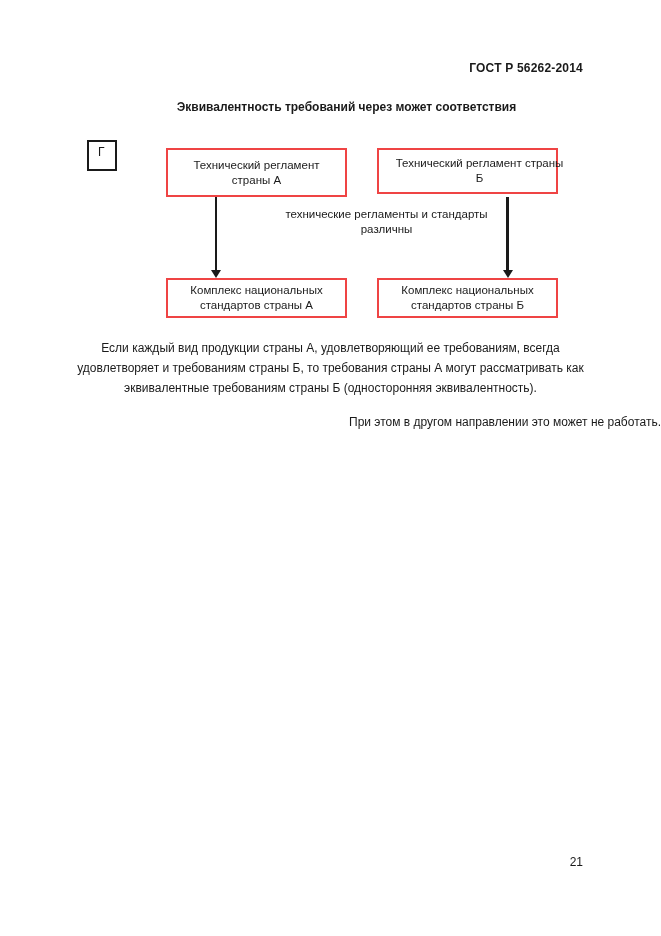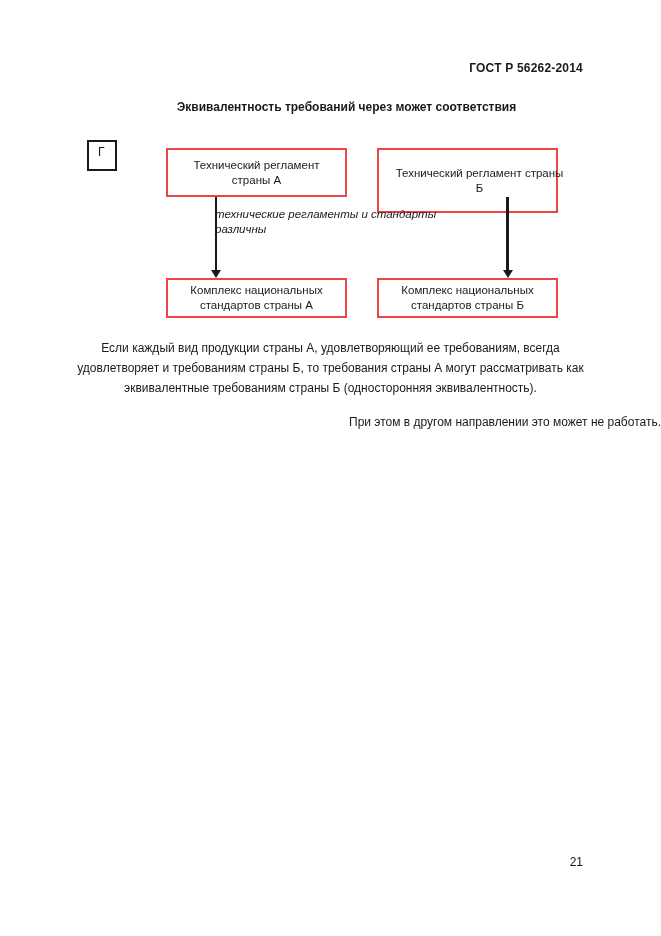--- a/index.html
+++ b/index.html
@@ -36,40 +36,40 @@
     box-sizing: border-box;
     display: flex; flex-direction: column;
     justify-content: center;
     text-align: center;
     font-size: 11.5px; line-height: 15px;
     background: #ffffff;
     align-items: center;
   }
   .node div { white-space: nowrap; }
   .node-tl { left: 166px; top: 148px; width: 181px; height: 49px; }
-  .node-tr { left: 377px; top: 148px; width: 181px; height: 65px; padding-left: 24px; }
+  .node-tr { left: 377px; top: 148px; width: 181px; height: 46px; padding-left: 24px; }
   .node-bl { left: 166px; top: 278px; width: 181px; height: 40px; }
   .node-br { left: 377px; top: 278px; width: 181px; height: 40px; }
 
   .arrow-line { background: #1a1a1a; }
   .arrow-line-left  { left: 215px; top: 197px; width: 2px; height: 74px; }
   .arrow-line-right { left: 506px; top: 197px; width: 3px; height: 74px; }
   .arrow-head {
     width: 0; height: 0;
     border-left: 5px solid transparent;
     border-right: 5px solid transparent;
     border-top: 8px solid #1a1a1a;
   }
   .arrow-head-left  { left: 211px; top: 270px; }
   .arrow-head-right { left: 503px; top: 270px; }
 
   .edge-label {
     left: 215px; top: 207px; width: 343px;
-    text-align: left;
-    font-size: 11.5px; line-height: 15px; font-style: italic;
+    text-align: center;
+    font-size: 11.5px; line-height: 15px;
   }
   .edge-label div { white-space: nowrap; }
 
   .para {
     left: 0; right: 0;
     text-align: center;
     font-size: 12px; line-height: 20px;
   }
   .para div { white-space: nowrap; }
   .para-1 { top: 338px; }

